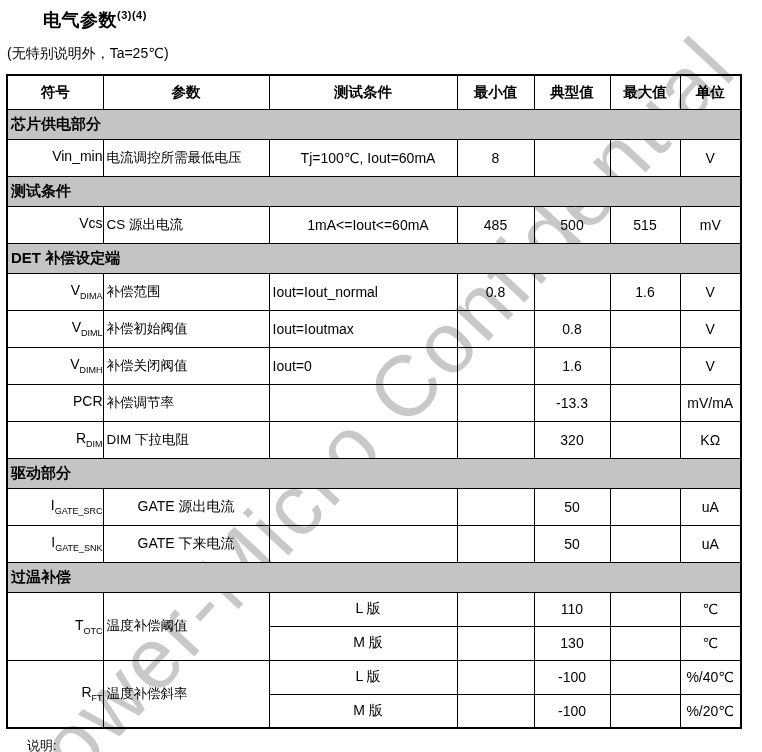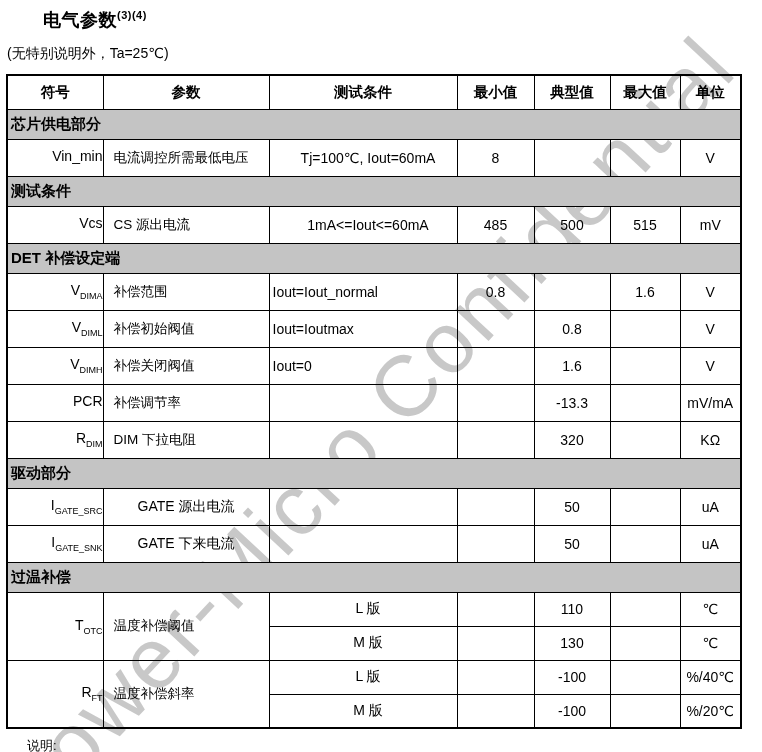--- a/index.html
+++ b/index.html
@@ -77,21 +77,21 @@
     background: #c4c4c4;
     font-weight: bold;
     font-size: 15px;
     text-align: left;
     padding-left: 3px;
   }
   tr.datarow td { height: 37px; }
   tr.varrow td { height: 34px; }
   td.sym { text-align: right; margin-top: 7px; }
   td.sym sub { font-size: 9px; }
-  td.param { text-align: left; padding-left: 10px; font-size: 13.5px; }
+  td.param { text-align: left; padding-left: 3px; font-size: 13.5px; }
   td.param.center { text-align: center; padding-left: 0; font-size: 14px; }
   td.cond { text-align: left; padding-left: 3px; font-size: 14px; }
   td.cond.center { text-align: center; padding-left: 10px; }
   td.val { text-align: center; }
   td.unit { text-align: center; }
 
   .footer-note {
     font-size: 13px;
     padding: 8px 0 0 27px;
   }

